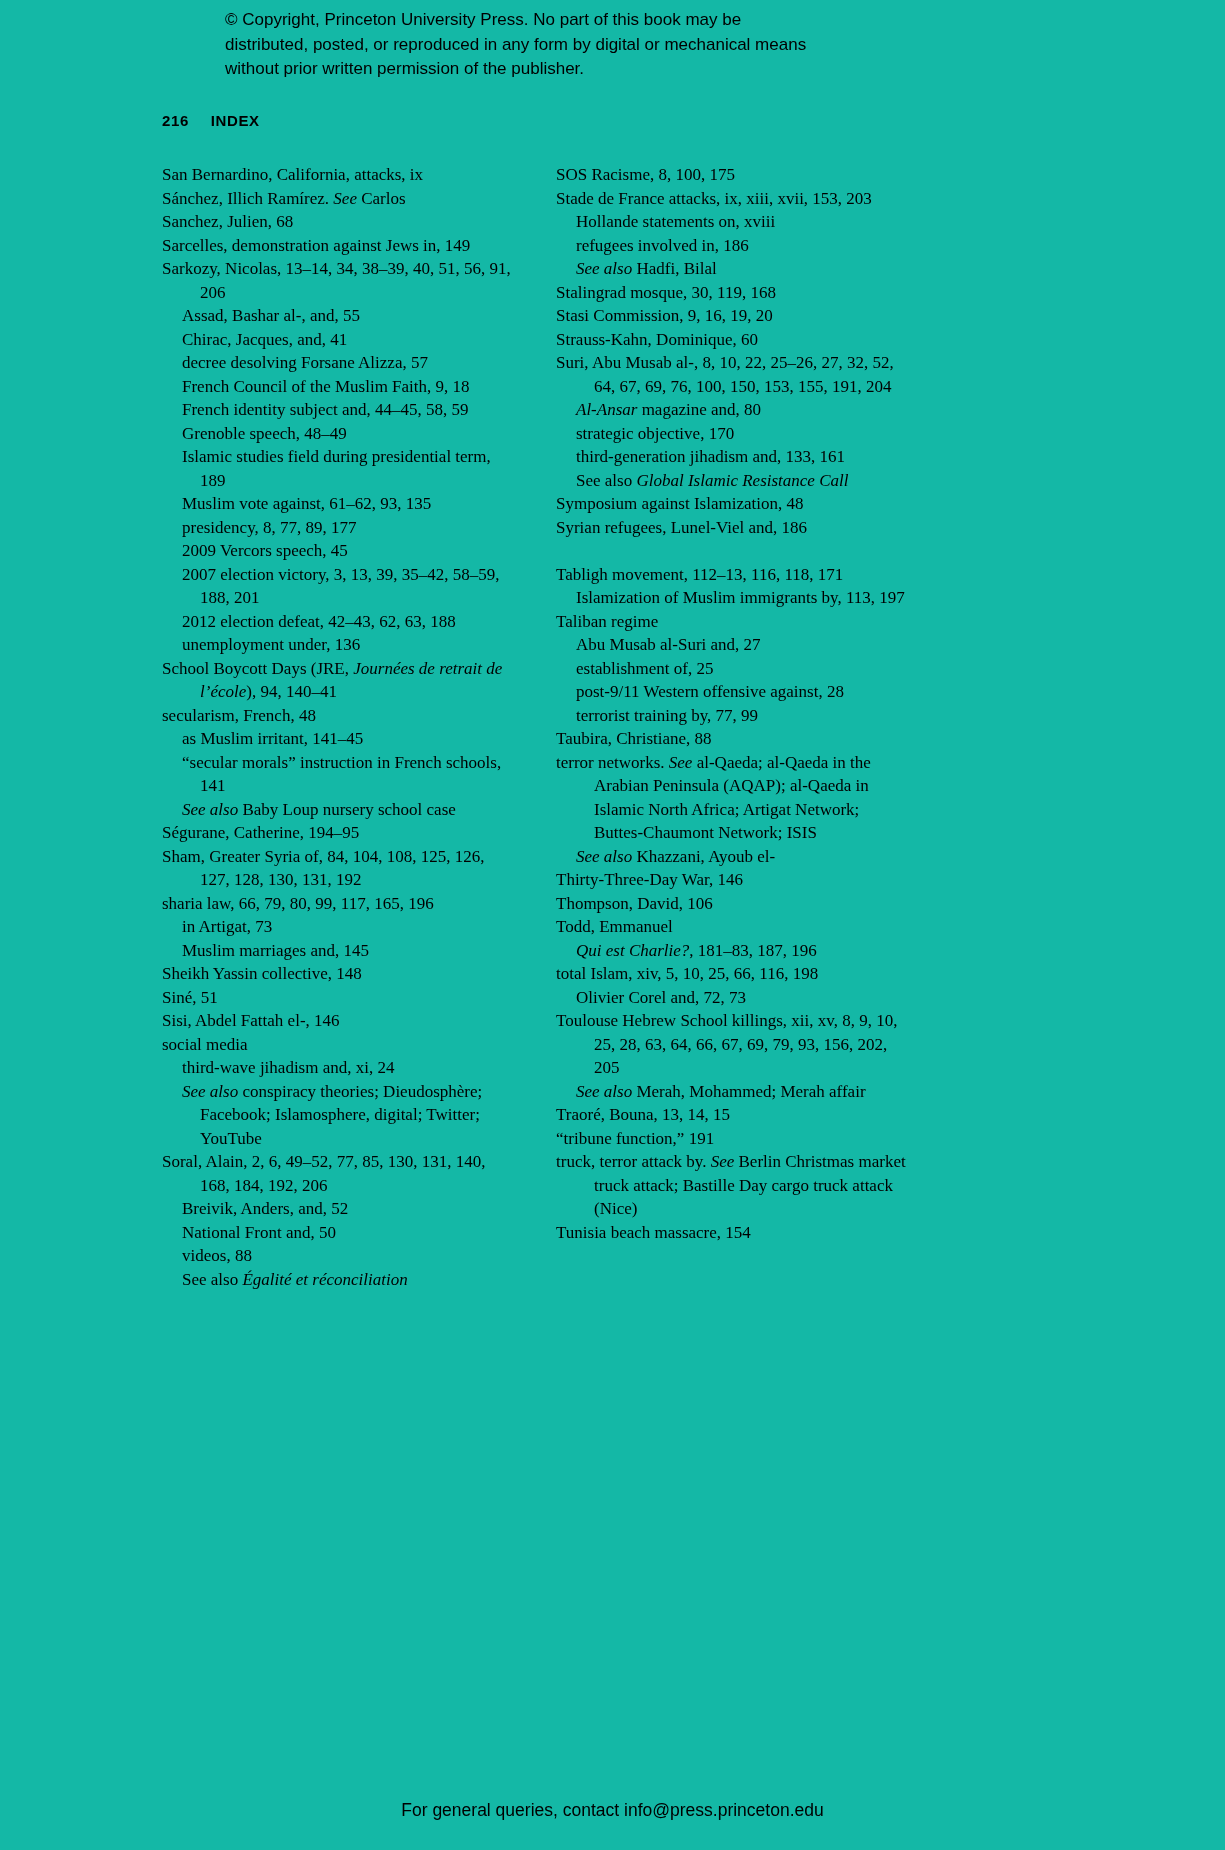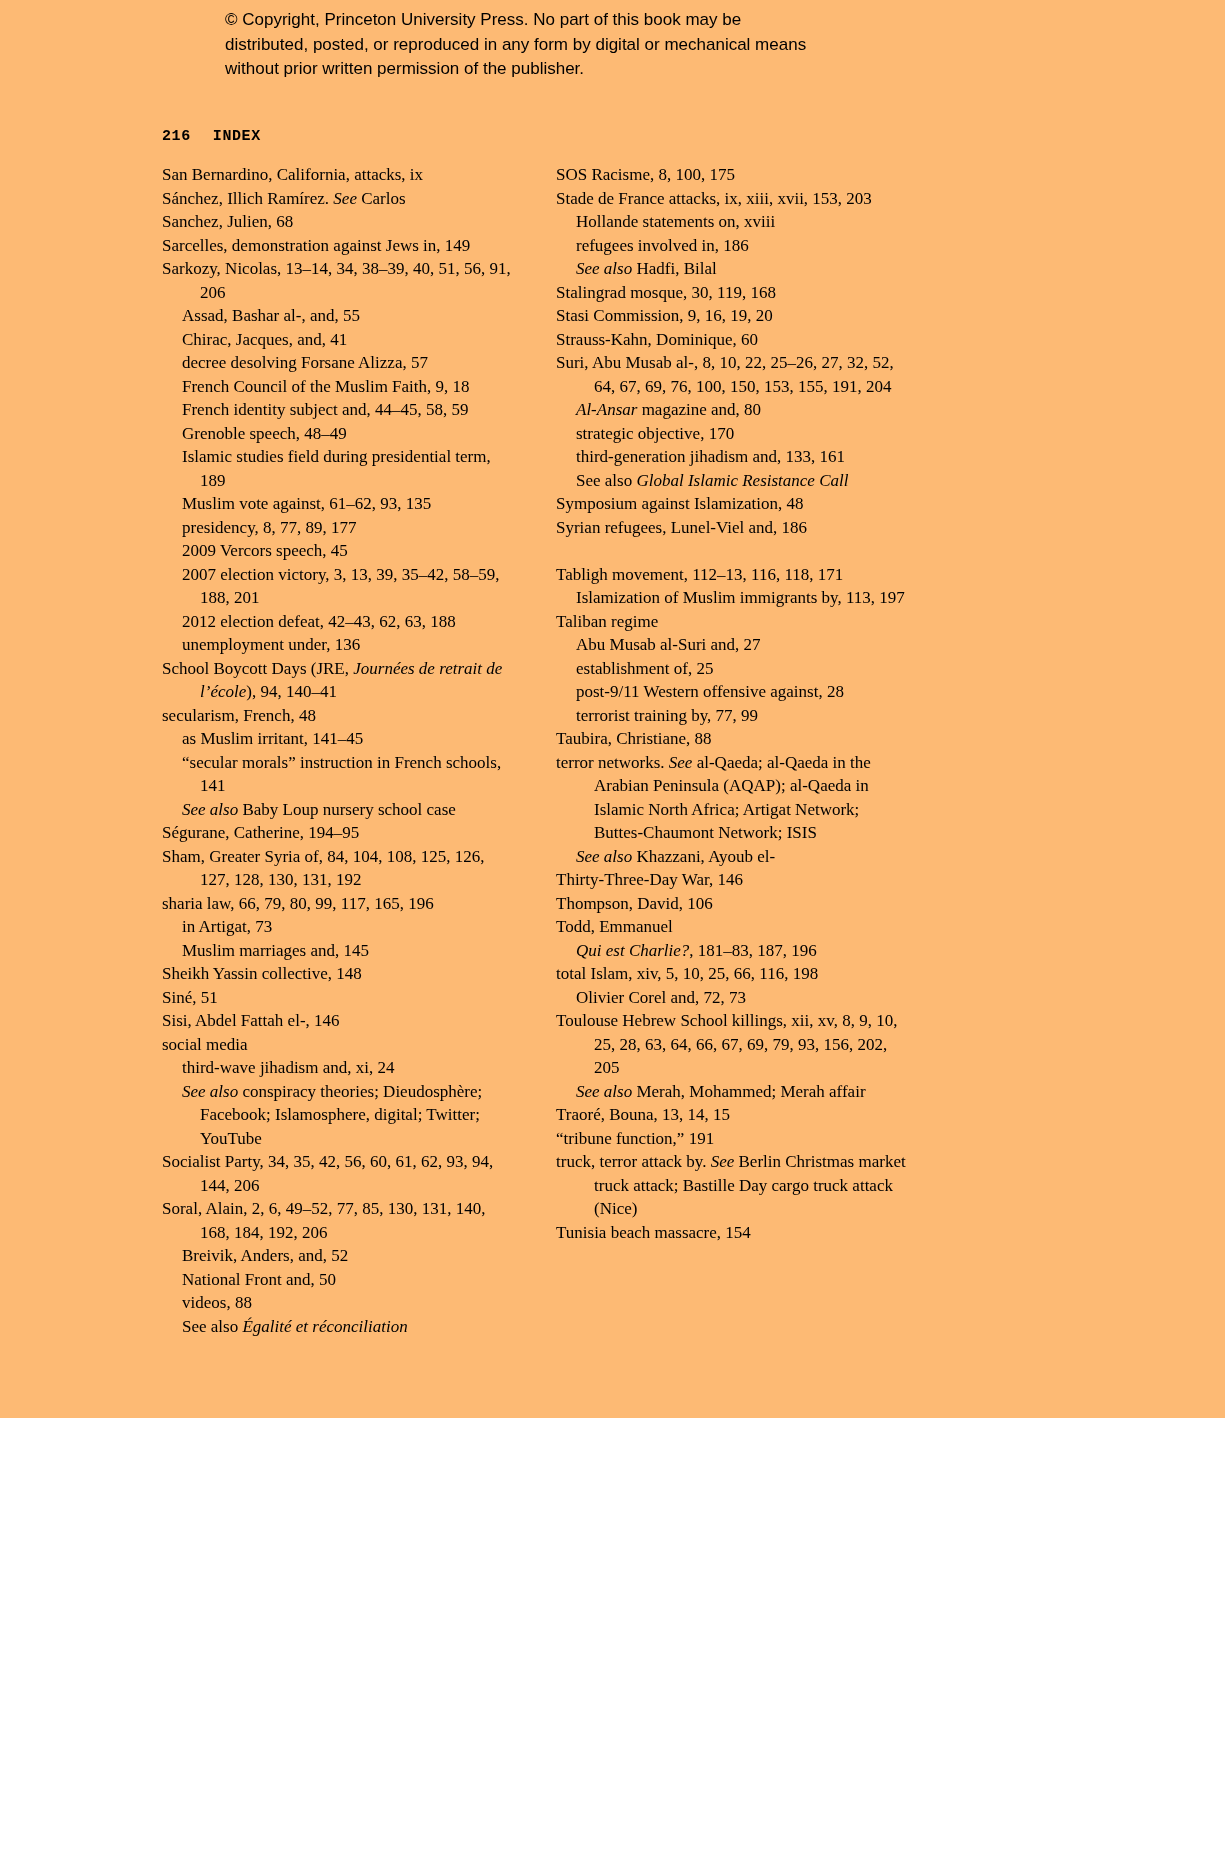--- a/index.html
+++ b/index.html
@@ -4,40 +4,40 @@
 <style>
   html, body {
     margin: 0;
     padding: 0;
     background: #ffffff;
     color: #000000;
   }
   .page {
     position: relative;
     width: 1225px;
-    height: 1418px;
-    background: #fdba74;
+    height: 1850px;
+    background: #14b8a6;
     overflow: hidden;
     font-family: "Liberation Serif", serif;
   }
   .copyright {
     position: absolute;
     top: 8px;
     left: 225px;
     width: 600px;
     font-family: "Liberation Sans", sans-serif;
     font-size: 17px;
     line-height: 24.5px;
     color: #000;
   }
   .page-header {
     position: absolute;
-    top: 128px;
+    top: 112px;
     left: 162px;
-    font-family: Liberation Mono, monospace;
+    font-family: Liberation Sans, sans-serif;
     font-weight: 700;
     font-size: 15px;
     letter-spacing: 0.6px;
     color: #000;
   }
   .page-header .hdr-label {
     margin-left: 22px;
   }
   .index-col {
     position: absolute;
@@ -113,21 +113,20 @@
       <p class="entry level0"><span>Sham, Greater Syria of, 84, 104, 108, 125, 126, 127, 128, 130, 131, 192</span></p>
       <p class="entry level0"><span>sharia law, 66, 79, 80, 99, 117, 165, 196</span></p>
       <p class="entry level1"><span>in Artigat, 73</span></p>
       <p class="entry level1"><span>Muslim marriages and, 145</span></p>
       <p class="entry level0"><span>Sheikh Yassin collective, 148</span></p>
       <p class="entry level0"><span>Siné, 51</span></p>
       <p class="entry level0"><span>Sisi, Abdel Fattah el-, 146</span></p>
       <p class="entry level0"><span>social media</span></p>
       <p class="entry level1"><span>third-wave jihadism and, xi, 24</span></p>
       <p class="entry level1"><em>See also</em><span> conspiracy theories; Dieudosphère; Facebook; Islamosphere, digital; Twitter; YouTube</span></p>
-      <p class="entry level0"><span>Socialist Party, 34, 35, 42, 56, 60, 61, 62, 93, 94, 144, 206</span></p>
       <p class="entry level0"><span>Soral, Alain, 2, 6, 49–52, 77, 85, 130, 131, 140, 168, 184, 192, 206</span></p>
       <p class="entry level1"><span>Breivik, Anders, and, 52</span></p>
       <p class="entry level1"><span>National Front and, 50</span></p>
       <p class="entry level1"><span>videos, 88</span></p>
       <p class="entry level1"><span>See also </span><em>Égalité et réconciliation</em></p>
     </div>
 
   <div class="index-col right">
       <p class="entry level0"><span>SOS Racisme, 8, 100, 175</span></p>
       <p class="entry level0"><span>Stade de France attacks, ix, xiii, xvii, 153, 203</span></p>

